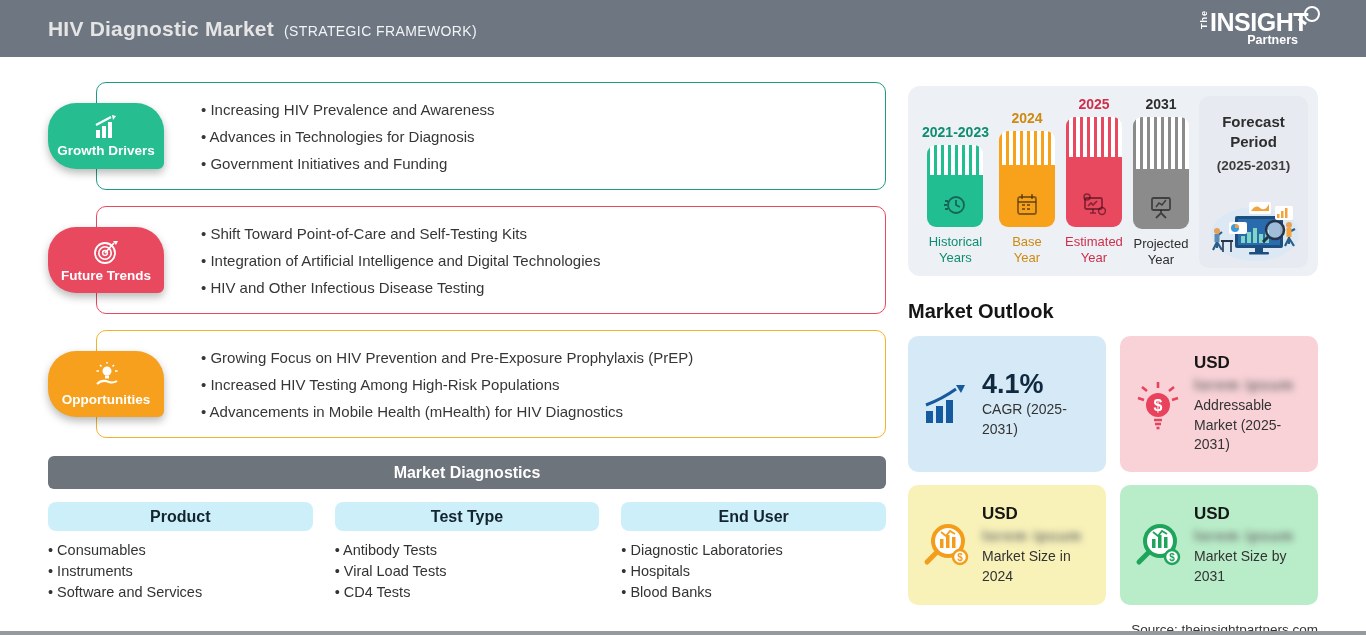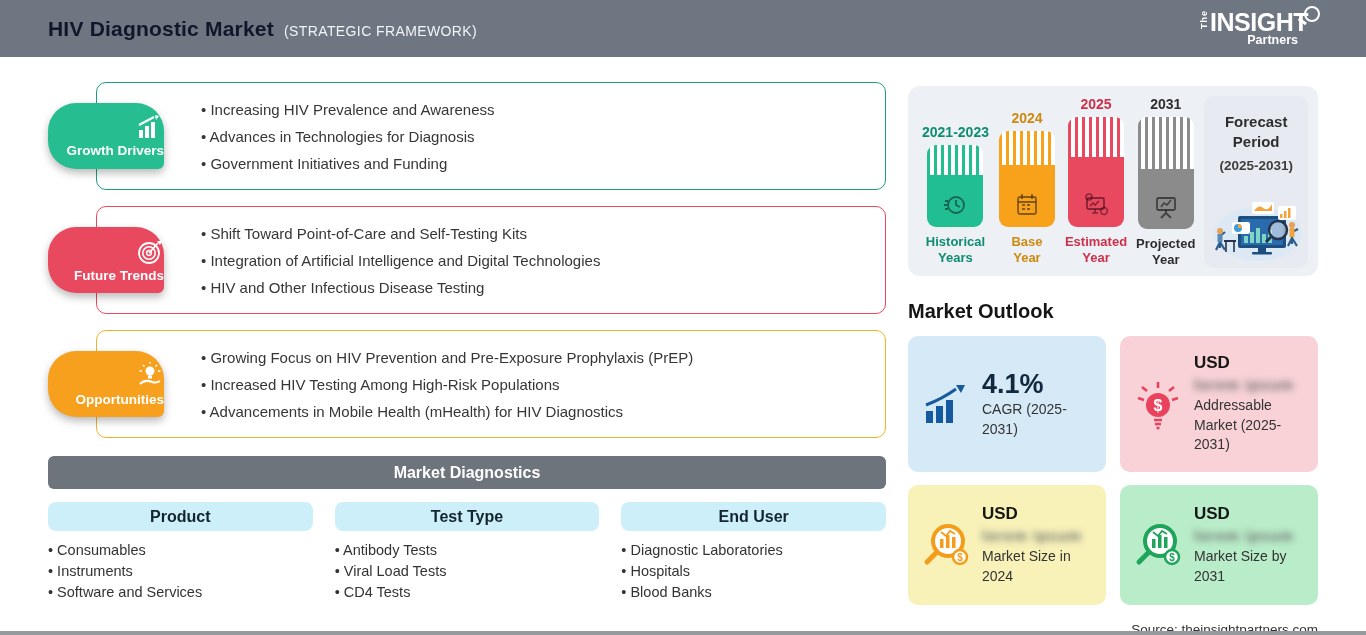--- a/index.html
+++ b/index.html
@@ -2,21 +2,21 @@
 <html><head>
 <meta charset="utf-8">
 <style>
   * { margin:0; padding:0; box-sizing:border-box; }
   html,body { width:1366px; height:635px; }
   body { font-family:"Liberation Sans", sans-serif; background:#ffffff; position:relative; overflow:hidden; }
 
   
   .header { height:57px; background:#6e7681; display:flex; align-items:center; padding:0 44px 0 48px; }
   .title-wrap { display:flex; align-items:baseline; gap:10px; }
-  .title { color:#0f172a; font-size:21px; font-weight:bold; letter-spacing:.2px; }
+  .title { color:#e5e5e5; font-size:21px; font-weight:bold; letter-spacing:.2px; }
   .subtitle { color:#f2f4f6; font-size:14px; letter-spacing:.4px; }
   .logo { margin-left:auto; color:#ffffff; position:relative; padding-right:14px; }
   .logo-row { display:flex; align-items:center; }
   .logo-the { font-size:9px; font-weight:bold; transform:rotate(-90deg); letter-spacing:1px; width:12px; }
   .logo-insight { font-size:25px; font-weight:bold; letter-spacing:-0.5px; line-height:1; }
   .logo-lens { position:absolute; right:2px; top:-4px; width:16px; height:16px; border:2.5px solid #fff; border-radius:50%; }
   .logo-lens::after { content:""; position:absolute; width:9px; height:2.5px; background:#fff; left:-8px; top:12px; transform:rotate(35deg); }
   .logo-partners { font-size:12.5px; font-weight:bold; text-align:right; margin-top:-2px; padding-right:10px; }
 
   
@@ -26,21 +26,21 @@
 
   
   .fw-row { position:relative; height:108px; margin-top:16px; }
   .fw-row:first-child { margin-top:17px; }
   .fw-box { position:absolute; left:48px; right:0; top:0; bottom:0; border:1.6px solid; border-radius:10px;
             display:flex; flex-direction:column; justify-content:center; padding-left:104px; background:#fff; }
   .fw-box li { list-style:none; font-size:15px; color:#363636; margin:5px 0; }
   .fw-box li::before { content:"•  "; color:#363636; }
   .badge { position:absolute; left:0; top:50%; transform:translateY(-50%); width:116px; height:66px; z-index:2;
            border-radius:28px 28px 6px 28px; box-shadow:0 4px 8px rgba(0,0,0,.28);
-           display:flex; flex-direction:column; align-items:flex-end; justify-content:center; gap:2px; }
+           display:flex; flex-direction:column; align-items:center; justify-content:center; gap:2px; }
   .badge-label { color:#ffffff; font-size:13.5px; font-weight:bold; }
   .badge svg { display:block; }
 
   
   .seg-bar { margin-top:18px; height:33px; background:#6d747c; border-radius:6px; display:flex; align-items:center; justify-content:center; }
   .seg-bar-title { color:#ffffff; font-size:16px; font-weight:bold; }
   .seg-cols { display:flex; gap:22px; margin-top:13px; }
   .seg-col { flex:1; }
   .seg-head { background:#cdeffa; border-radius:8px; height:29px; display:flex; align-items:center; justify-content:center;
               font-size:16px; font-weight:bold; color:#13242e; }
@@ -53,21 +53,21 @@
               padding:10px 10px 8px 14px; gap:9px; }
   .bar-group { flex:0 0 58px; display:flex; flex-direction:column; align-items:center; justify-content:flex-end; }
   .year { font-weight:bold; font-size:14px; margin-bottom:5px; white-space:nowrap; }
   .bar { width:56px; border-radius:9px; overflow:hidden; display:flex; flex-direction:column; }
   .stripes { background:repeating-linear-gradient(90deg, var(--c) 0 3px, #ffffff 3px 7px); }
   .solid { background:var(--c); flex:1; display:flex; align-items:flex-end; justify-content:center; padding-bottom:9px; }
   .bar0 .bar{height:82px;}  .bar0 .stripes{height:30px;}
   .bar1 .bar{height:96px;}  .bar1 .stripes{height:34px;}
   .bar2 .bar{height:110px;} .bar2 .stripes{height:40px;}
   .bar3 .bar{height:130px;} .bar3 .stripes{height:52px;}
-  .bar-label { font-weight:bold; font-size:13px; text-align:center; line-height:1.25; margin-top:7px; height:34px; white-space:pre-line; }
+  .bar-label { font-weight:normal; font-size:13px; text-align:center; line-height:1.25; margin-top:7px; height:34px; white-space:pre-line; }
   .forecast { flex:1; background:#e7ebf1; border-radius:10px; display:flex; flex-direction:column; align-items:center; padding-top:16px; }
   .f-title { font-weight:bold; font-size:15px; color:#2e2e2e; text-align:center; width:82px; line-height:1.3; }
   .f-range { font-size:13.5px; color:#3d3d3d; margin-top:7px; font-weight:bold; }
   .f-illu { margin-top:auto; margin-bottom:6px; }
 
   
   .mo-title { margin-top:24px; font-size:20px; font-weight:bold; color:#151515; }
   .mo-grid { display:grid; grid-template-columns:1fr 1fr; gap:13px 14px; margin-top:13px; }
   .mo-card { border-radius:10px; display:flex; align-items:center; padding:12px 12px 12px 10px; gap:8px; }
   .mo-card.row1 { height:136px; }

